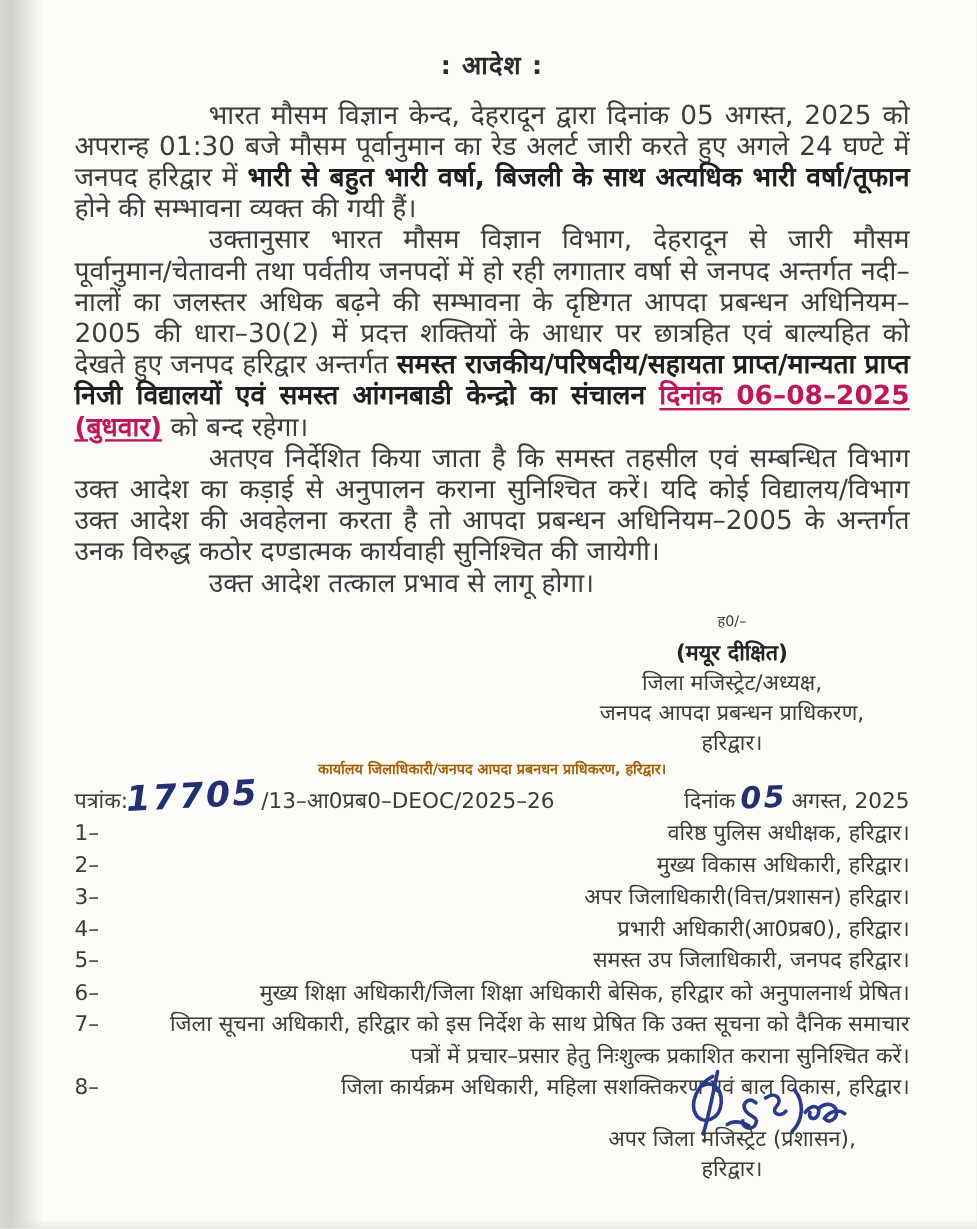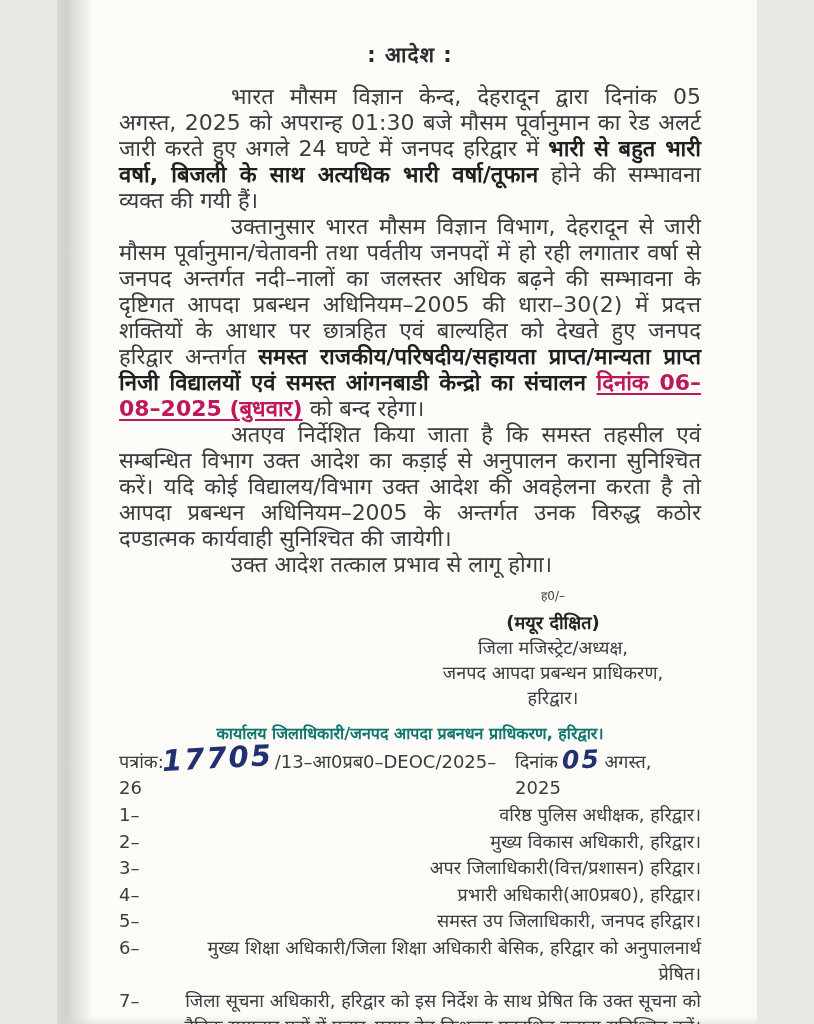--- a/index.html
+++ b/index.html
@@ -1,18 +1,18 @@
 <!DOCTYPE html>
 <html><head>
 <meta charset="utf-8">
 <style>
   html, body { margin:0; padding:0; background:#e9e8e5; }
   .page {
     position:relative;
-    width:700px; height:1024px;
+    width:814px; height:1024px;
     margin:0 auto;
     background:#fcfbf8;
     overflow:hidden;
     font-family:"DejaVu Sans", sans-serif;
     color:#3c3c3c;
   }
   .edge-shadow-left {
     position:absolute; left:0; top:0; bottom:0; width:36px;
     background:linear-gradient(90deg, #cfcecb 0%, #c3c2bf 25%, rgba(252,251,248,0) 100%);
     opacity:.75; pointer-events:none;
@@ -33,22 +33,22 @@
   }
   .b  { font-weight:700; color:#1f1f1f; }
   .bu { font-weight:700; color:#be185d; text-decoration:underline; text-underline-offset:3px; }
   .sig-block {
     margin-left:auto; margin-right:4px; width:288px;
     text-align:center; font-size:18px; line-height:25px;
   }
   .sig-block .signed { font-size:12px; margin-bottom:1px; }
   .sig-block .name { font-weight:700; color:#242424; }
   .office-line {
-    text-align:center; font-size:16px; font-weight:600;
-    color:#0f766e; margin-top:12px;
+    text-align:center; font-size:12px; font-weight:600;
+    color:#a16207; 
   }
   .ref-row {
     display:flex; justify-content:space-between; align-items:baseline;
     font-size:18px; margin-top:4px; line-height:26px;
   }
   .hw {
     color:#223070; font-style:italic; font-weight:600;
     display:inline-block; letter-spacing:2px;
   }
   .hw-number { font-size:29px; transform:rotate(-3deg); margin:0 2px 0 -2px; line-height:20px; }

